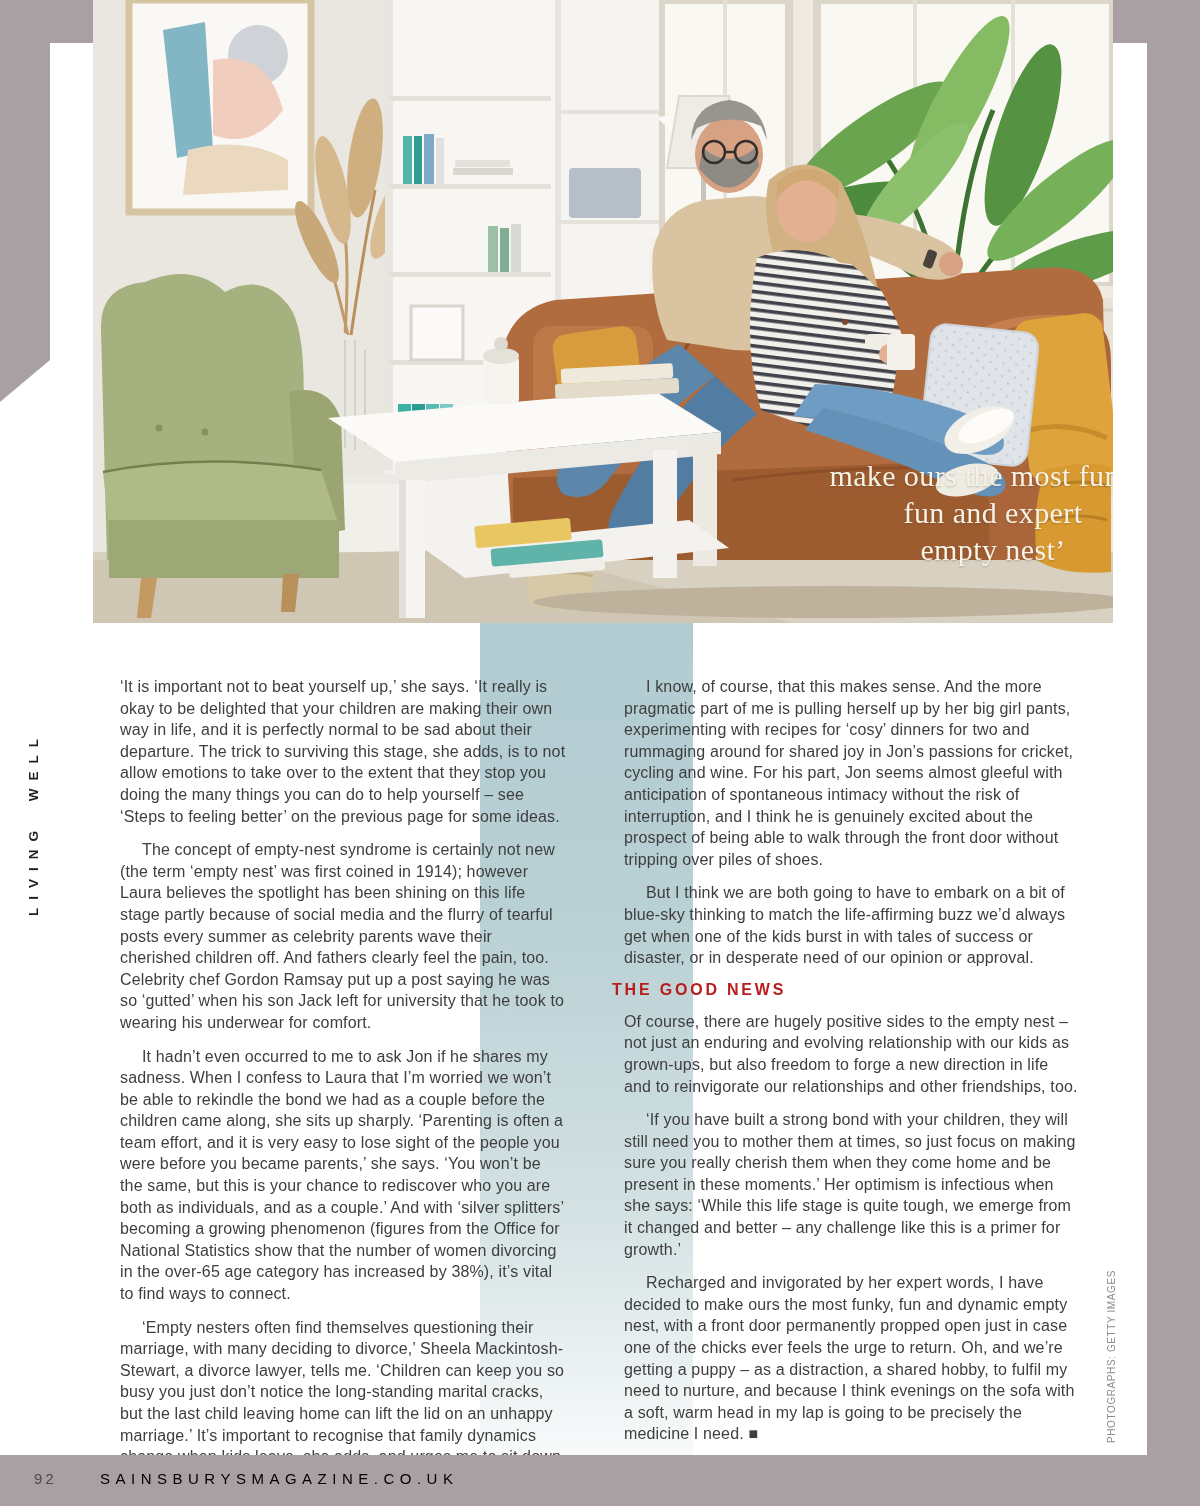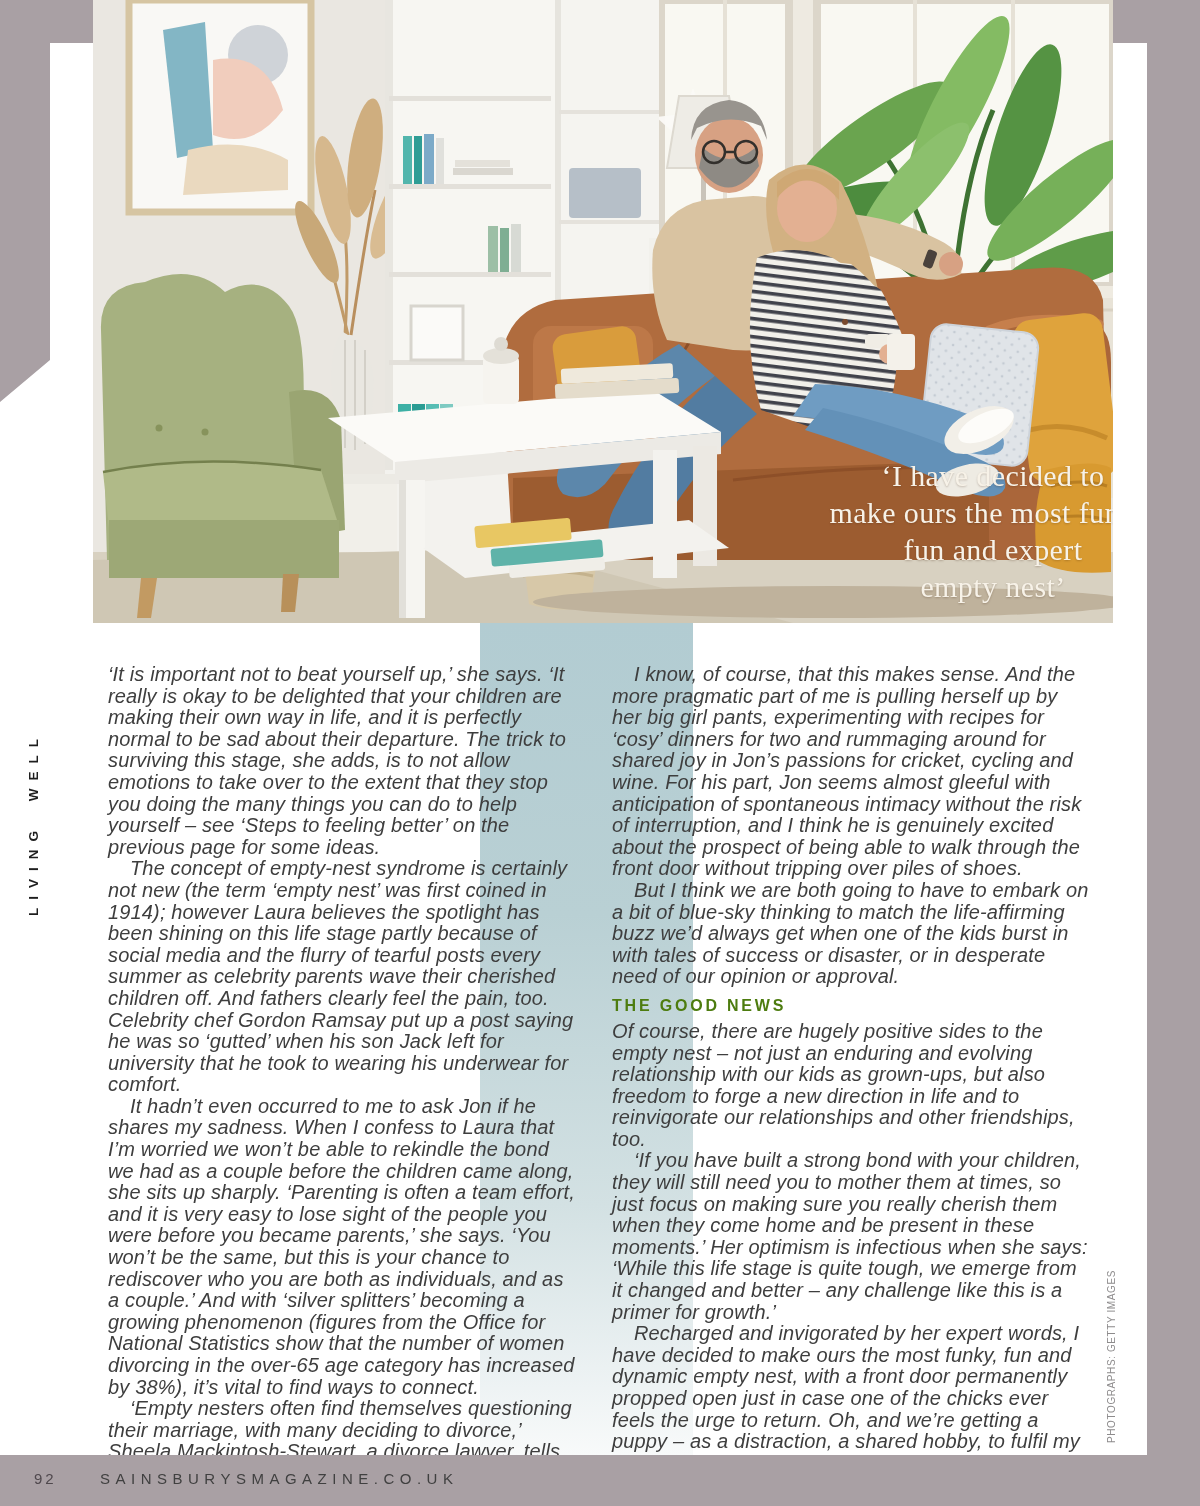--- a/index.html
+++ b/index.html
@@ -44,39 +44,38 @@
     position:absolute; left:1106px; top:1203px; height:240px;
     writing-mode:vertical-rl; transform:rotate(180deg);
     font-size:10px; letter-spacing:0.6px; color:#8d8b8c; white-space:nowrap;
   }
 
   
   .col { position:absolute; top:664px; color:#3e3e3e; }
   .col-left  { left:108px; width:470px; }
   .col-right { left:612px; width:478px; }
   .body-p {
-    margin:0; font-size:20px; line-height:21.6px; letter-spacing:0.15px;
+    margin:12px; font-size:16px; line-height:21.6px; letter-spacing:0.15px;
     text-align:left;
-    font-style:italic;
   }
   .body-p.indent { text-indent:22px; }
   .subhead {
     margin:9px 0 6px 0; font-size:16px; font-weight:bold;
-    letter-spacing:2.8px; color:#4d7c0f;
+    letter-spacing:2.8px; color:#b91c1c;
   }
 
   
   .footer-bar { position:absolute; left:0; top:1455px; width:1200px; height:59px; background:#a9a0a4; }
   .page-num {
     position:absolute; left:34px; top:15px;
     font-size:15px; letter-spacing:3px; color:#4f484d;
   }
   .footer-site {
     position:absolute; left:100px; top:15px;
-    font-size:15px; letter-spacing:5.5px; color:#404040;
+    font-size:15px; letter-spacing:5.5px; color:#000000;
   }
 </style>
 </head>
 <body>
 
 <div class="page">
 
   <div class="mauve mauve-left"></div>
   <div class="mauve mauve-right-rail"></div>
   <div class="mauve mauve-right-notch"></div>
@@ -284,21 +283,20 @@
         <rect x="398" y="544" width="112" height="18" rx="3" fill="#5fb3a9" transform="rotate(-5 454 553)"></rect>
         <rect x="416" y="562" width="96" height="12" rx="3" fill="#f0eee8" transform="rotate(-5 464 568)"></rect>
         <rect x="390" y="356" width="36" height="48" rx="5" fill="#f6f4ef"></rect>
         <ellipse cx="408" cy="356" rx="18" ry="8" fill="#e4e1d9"></ellipse>
         <circle cx="408" cy="344" r="7" fill="#dedbd3"></circle>
         <rect x="468" y="366" width="112" height="15" rx="3" fill="#efe9dc" transform="rotate(-3 524 373)"></rect>
         <rect x="462" y="381" width="124" height="15" rx="3" fill="#e4dccb" transform="rotate(-3 524 388)"></rect>
       </g>
     </svg>
     <div class="hero-quote">
-      <div>‘I have decided to</div>
       <div>make ours the most funky,</div>
       <div>fun and expert</div>
       <div>empty nest’</div>
     </div>
   </div>
 
   <div class="section-label">LIVING WELL</div>
 
   <div class="col col-left">
     <p class="body-p">‘It is important not to beat yourself up,’ she says. ‘It really is okay to be delighted that your children are making their own way in life, and it is perfectly normal to be sad about their departure. The trick to surviving this stage, she adds, is to not allow emotions to take over to the extent that they stop you doing the many things you can do to help yourself – see ‘Steps to feeling better’ on the previous page for some ideas.</p>

